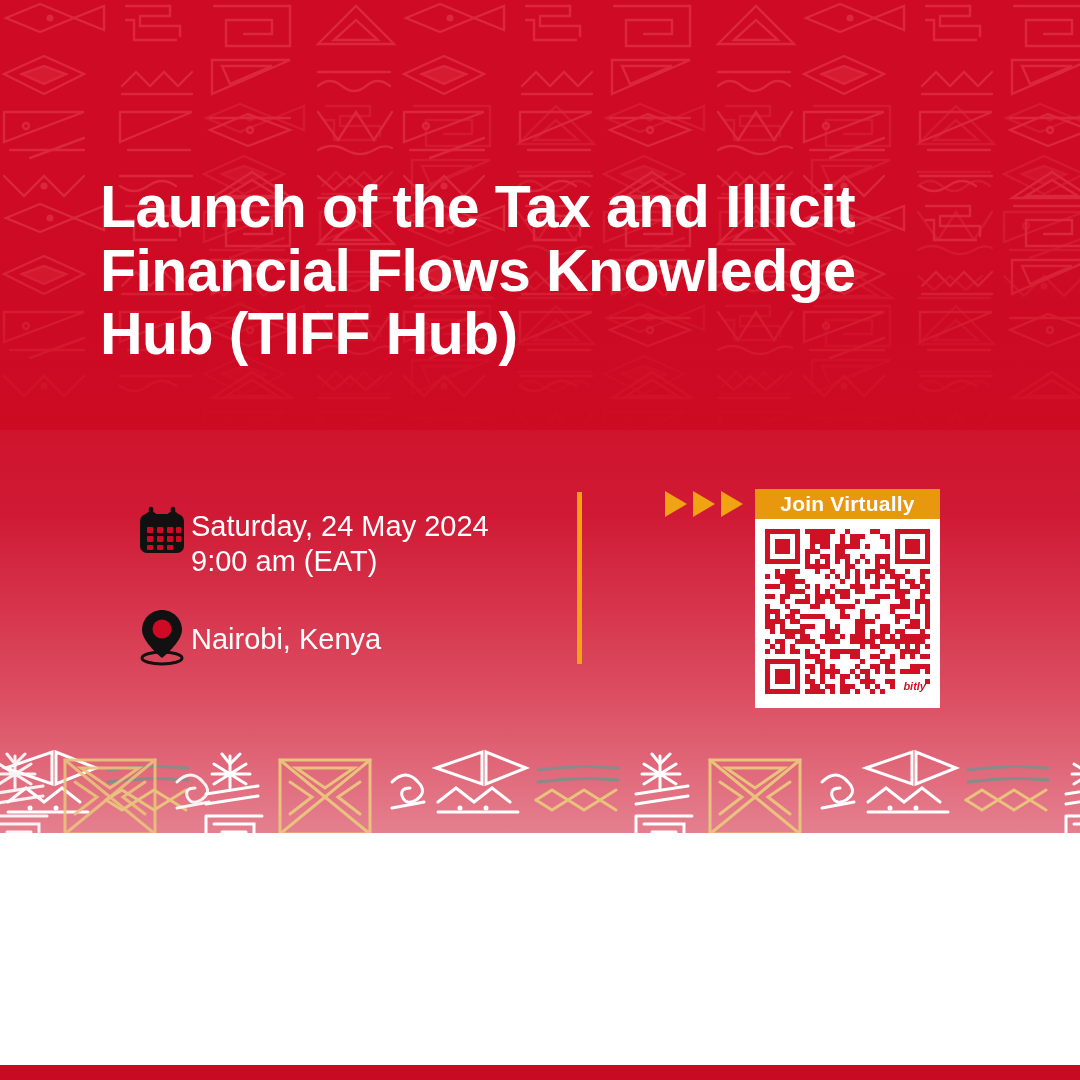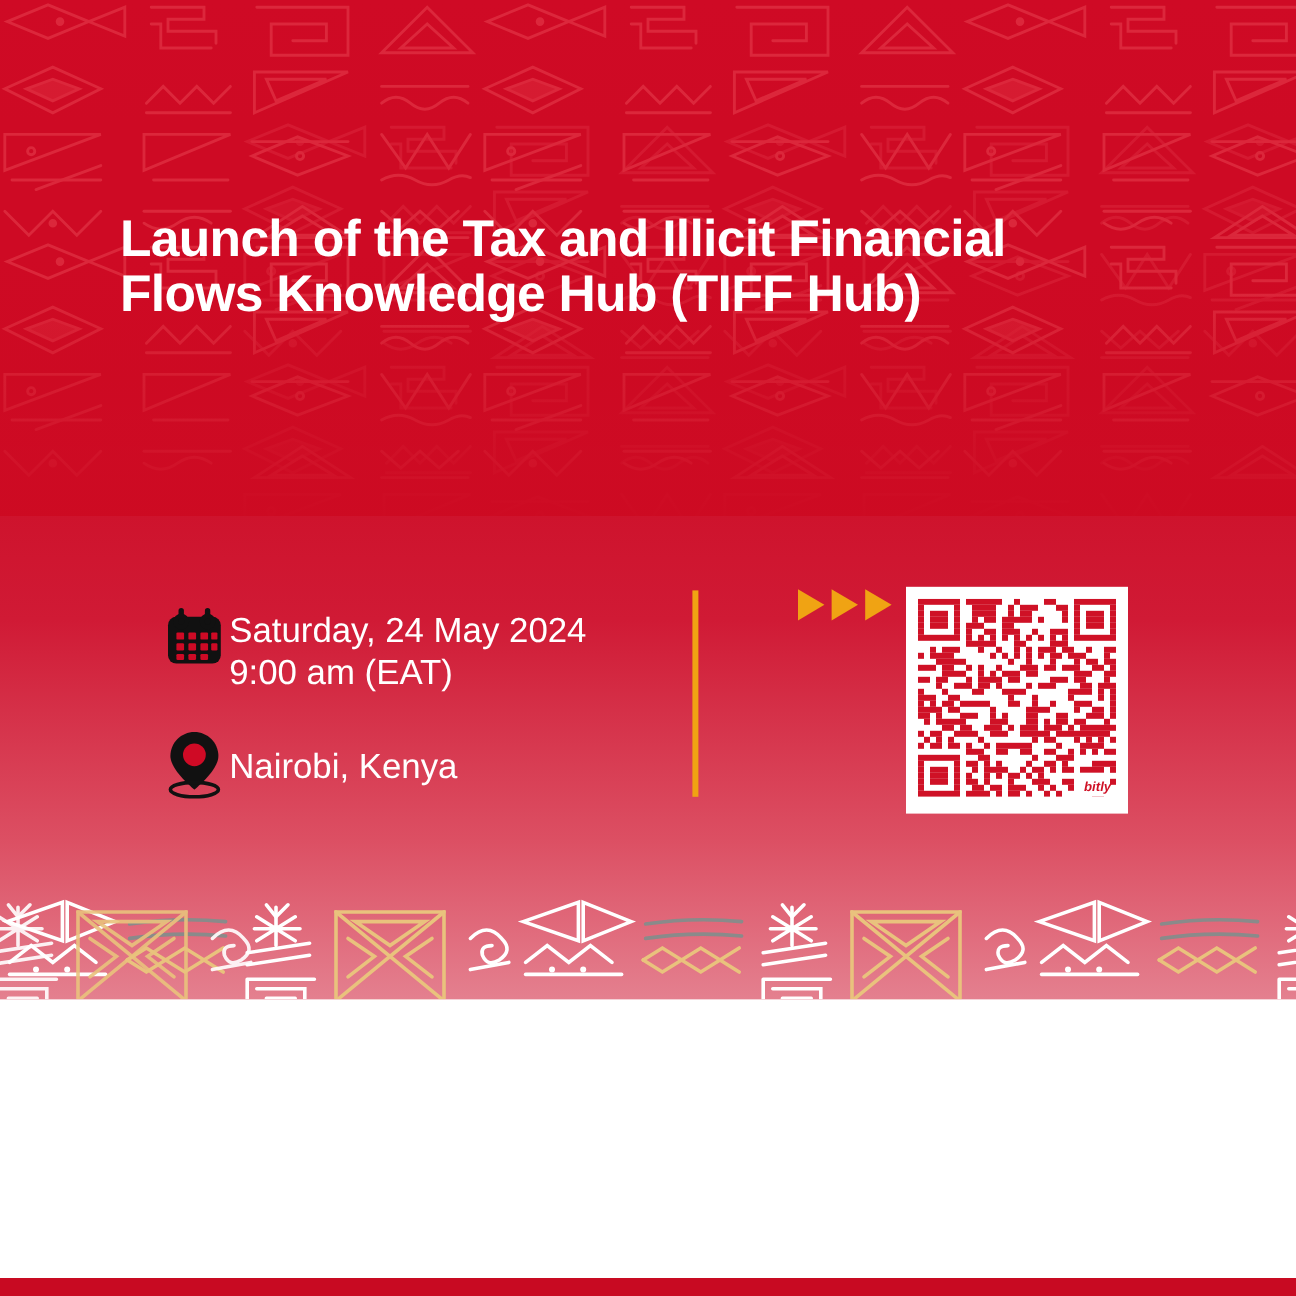--- a/index.html
+++ b/index.html
@@ -12,21 +12,21 @@
         background:linear-gradient(180deg,#cf0a25 0%,#cc0a22 38%,#d01a35 62%,#dc4f63 84%,#e4808f 100%);
         overflow:hidden;}
 
   
   .hero-pattern{position:absolute;left:0;top:0;width:1080px;height:430px;opacity:.55;}
   .hero-fade{position:absolute;left:0;top:0;width:1080px;height:430px;
              background:linear-gradient(180deg,rgba(207,10,37,0) 55%,rgba(205,10,34,.95) 100%);}
 
   
   .title{position:absolute;left:100px;top:176px;width:860px;
-         color:#ffffff;font-size:43px;line-height:1.08;font-weight:bold;
+         color:#ffffff;font-size:59px;line-height:1.08;font-weight:bold;
          letter-spacing:-0.6px;}
 
   
   .details{position:absolute;left:133px;top:505px;width:430px;color:#fff;}
   .detail-row{display:flex;align-items:flex-start;margin-bottom:22px;}
   .detail-row .ic{width:58px;flex:0 0 58px;display:flex;align-items:flex-start;justify-content:center;}
   .detail-text{font-size:29px;line-height:1.22;padding-top:4px;color:#ffffff;}
   .detail-row.loc .detail-text{padding-top:20px;font-size:29px;text-align:center;}
   .detail-row.loc .ic{padding-top:6px;}
 
@@ -172,20 +172,21 @@
     </div>
 
     <div class="divider"></div>
 
     <div class="qr-wrap">
       <div class="arrows">
         <span class="arrow"></span>
           <span class="arrow"></span>
           <span class="arrow"></span>
       </div>
+      <div class="join-bar">Join Virtually</div>
       <div class="qr-card">
         <svg class="qr-canvas" id="qr-svg" viewBox="0 0 33 33">
             <rect width="33" height="33" fill="#ffffff"></rect>
             <rect x="0" y="0" width="1" height="1" fill="#cf1126"></rect>
             <rect x="1" y="0" width="1" height="1" fill="#cf1126"></rect>
             <rect x="2" y="0" width="1" height="1" fill="#cf1126"></rect>
             <rect x="3" y="0" width="1" height="1" fill="#cf1126"></rect>
             <rect x="4" y="0" width="1" height="1" fill="#cf1126"></rect>
             <rect x="5" y="0" width="1" height="1" fill="#cf1126"></rect>
             <rect x="6" y="0" width="1" height="1" fill="#cf1126"></rect>

